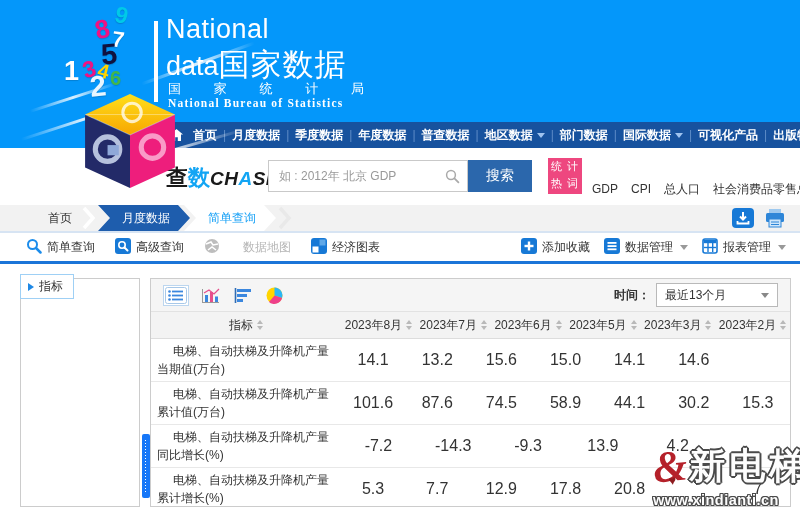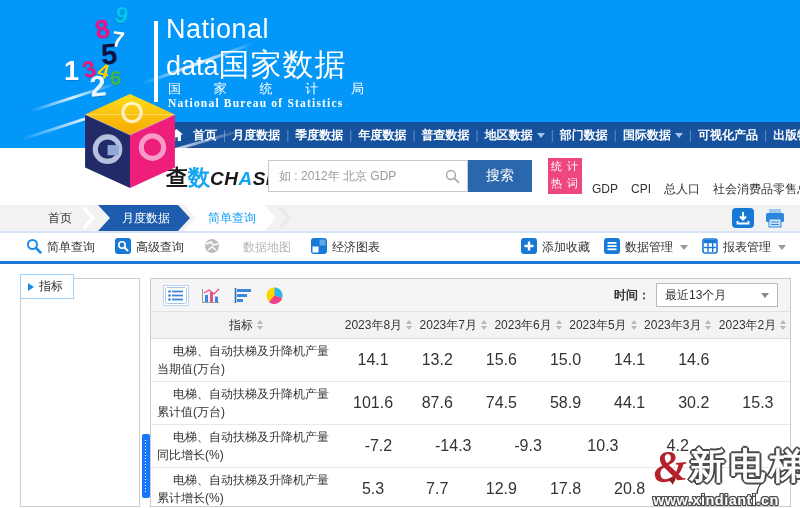--- a/index.html
+++ b/index.html
@@ -470,21 +470,21 @@
             <div class="td">15.3</div>
           </div>
           <div class="tr">
             <div class="td ind">
               <div class="l1">电梯、自动扶梯及升降机产量</div>
               <div class="l2">同比增长(%)</div>
             </div>
             <div class="td">-7.2</div>
             <div class="td">-14.3</div>
             <div class="td">-9.3</div>
-            <div class="td">10.3</div>
+            <div class="td">13.9</div>
             <div class="td">4.2</div>
             <div class="td"></div>
           </div>
           <div class="tr">
             <div class="td ind">
               <div class="l1">电梯、自动扶梯及升降机产量</div>
               <div class="l2">累计增长(%)</div>
             </div>
             <div class="td">5.3</div>
             <div class="td">7.7</div>

